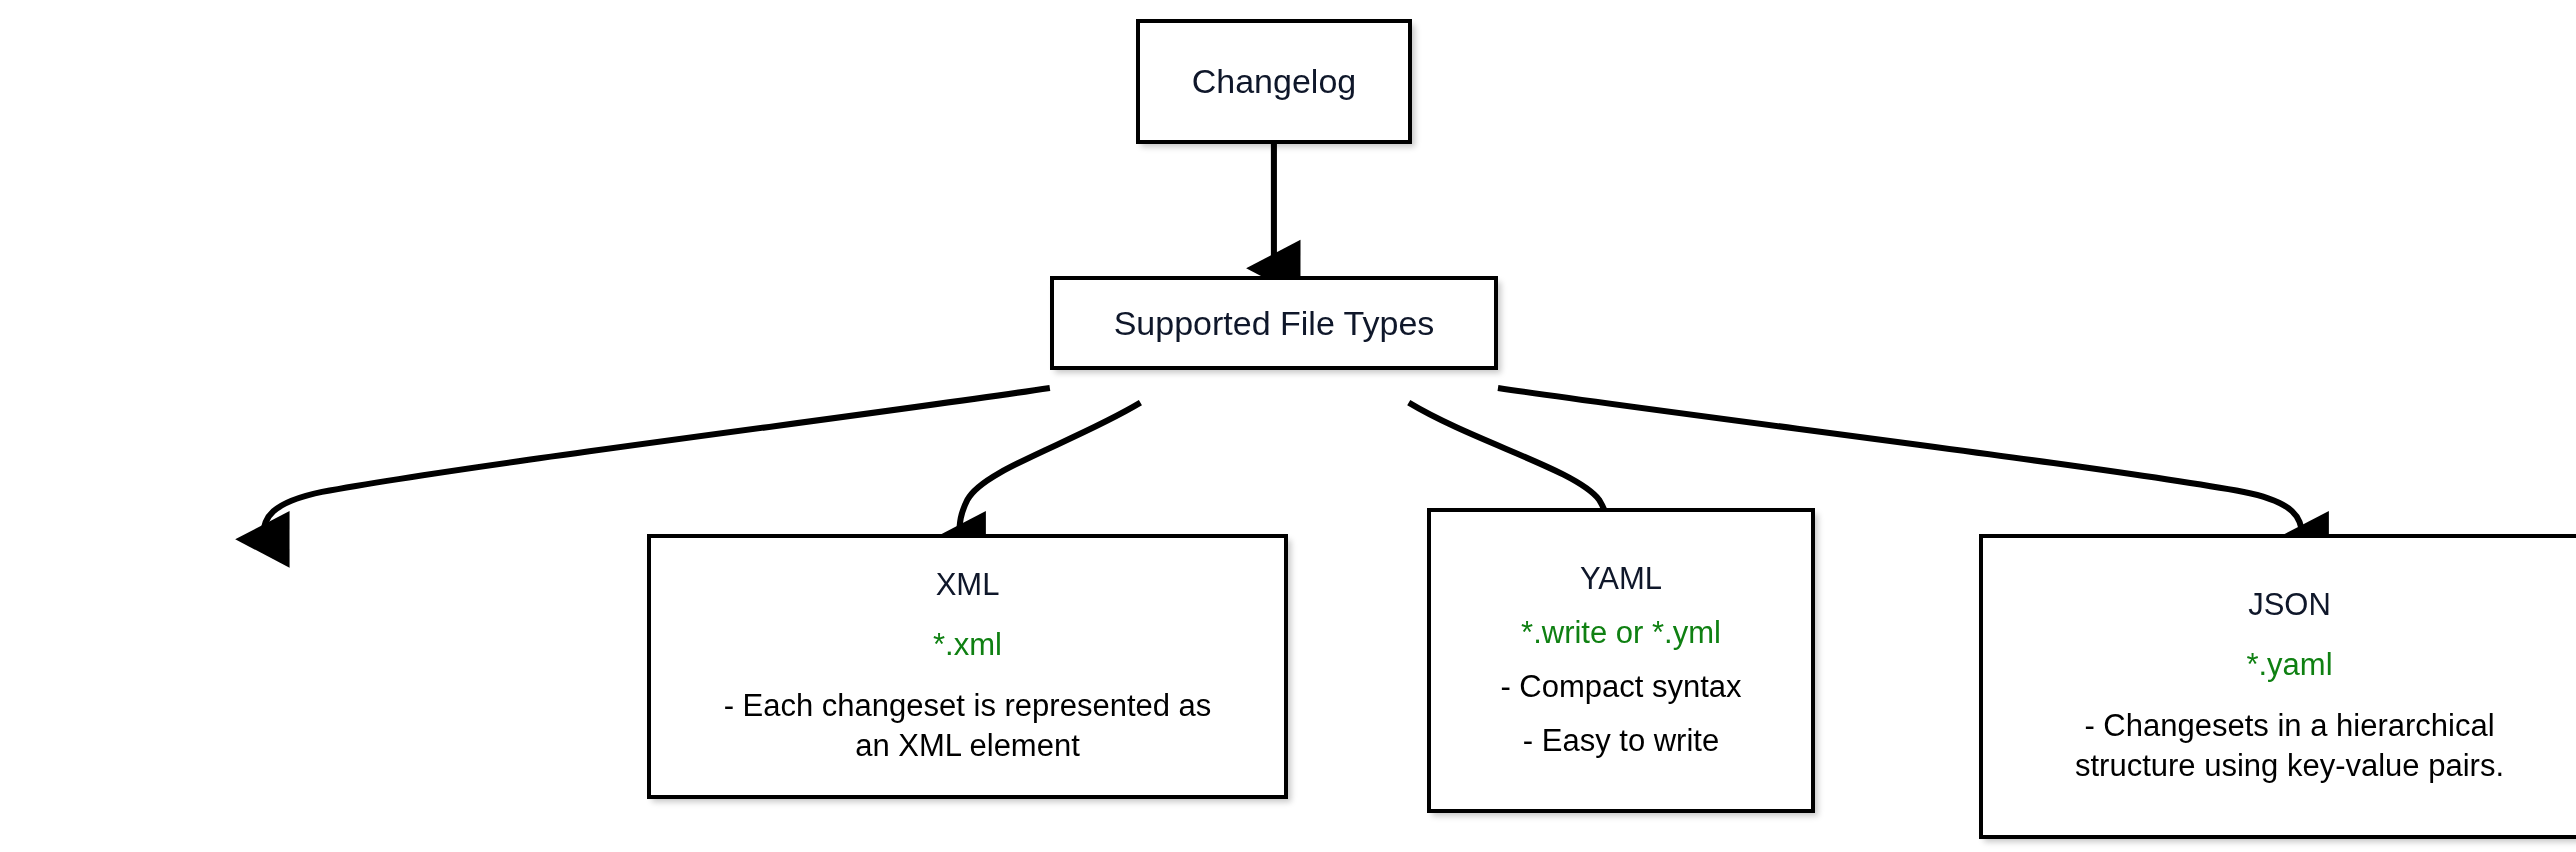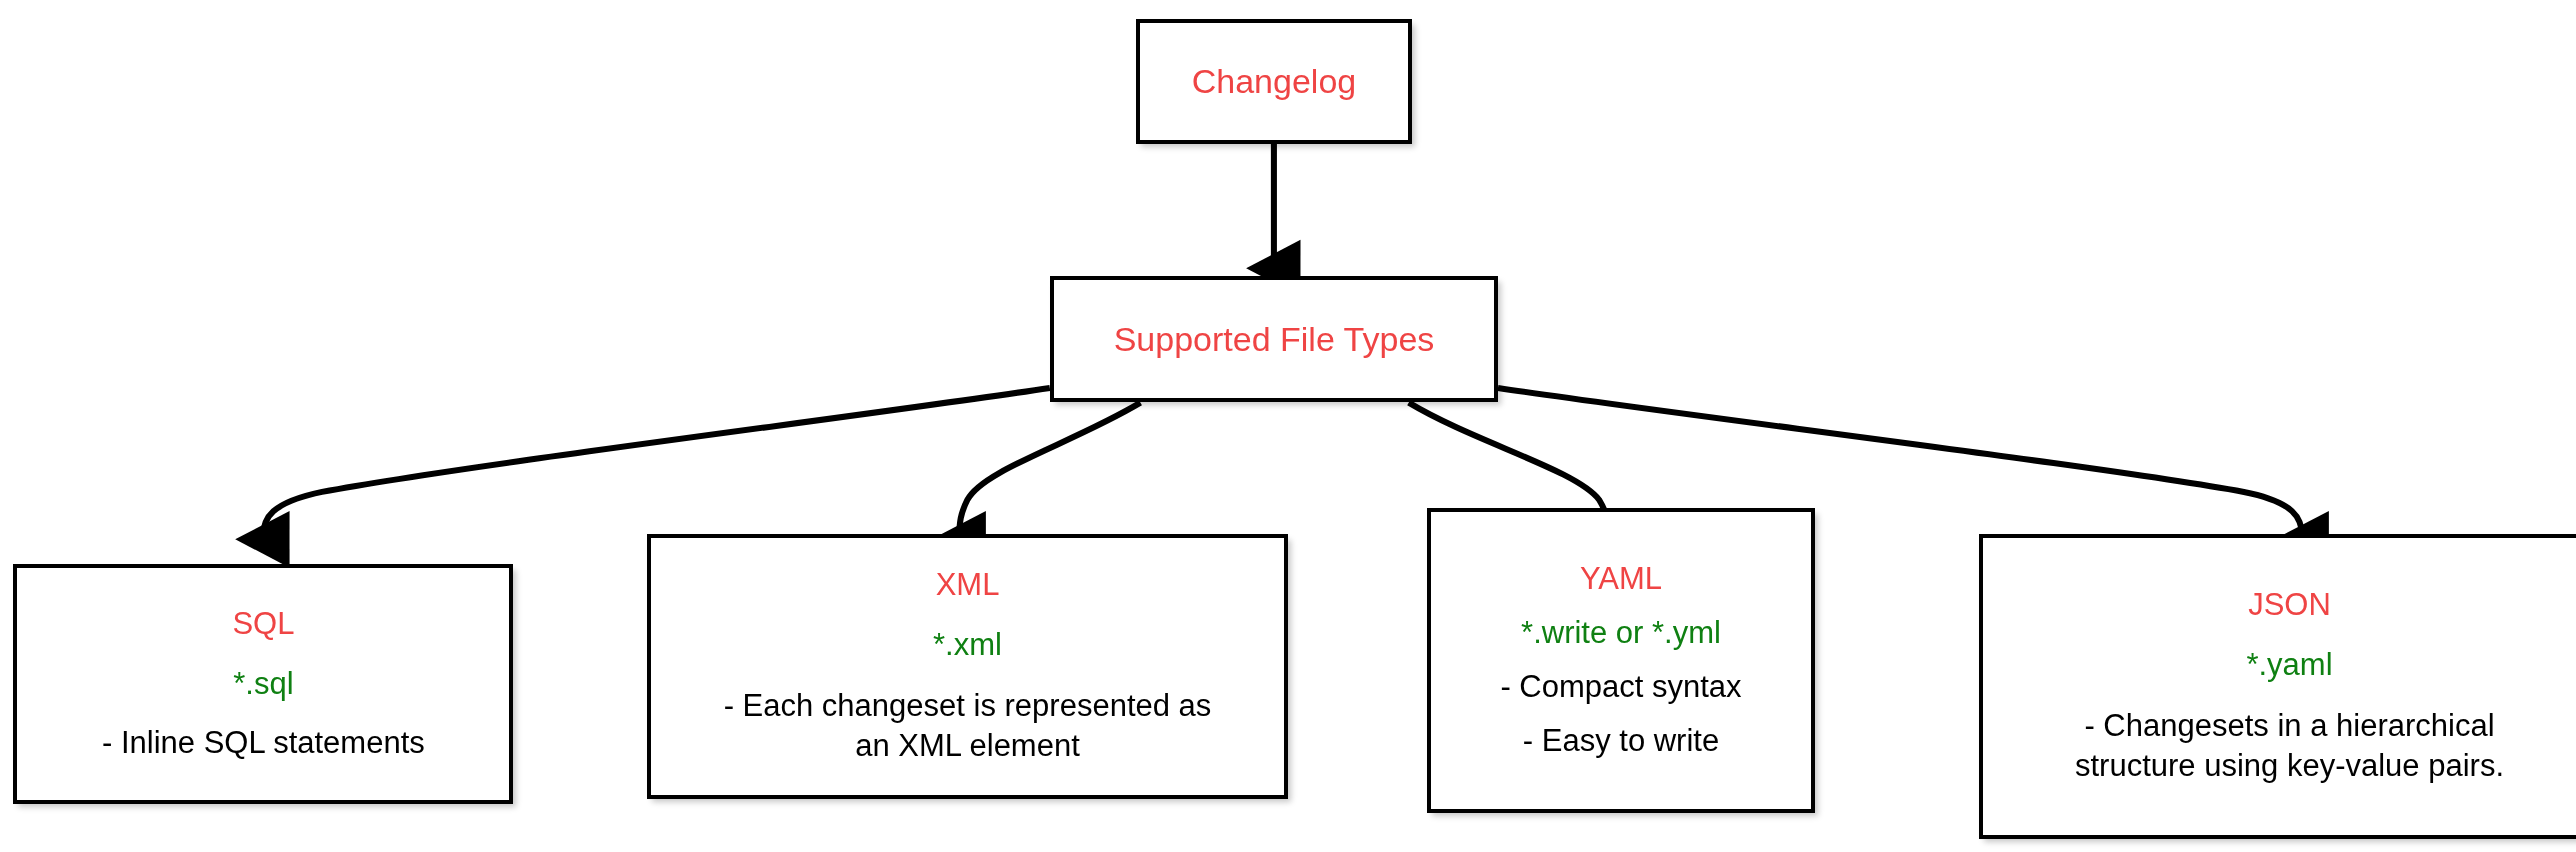--- a/index.html
+++ b/index.html
@@ -34,21 +34,21 @@
     border: 4.7px solid #000000;
     display: flex;
     flex-direction: column;
     align-items: center;
     justify-content: center;
     text-align: center;
     box-shadow: 4px 4.7px 6px -1.3px rgba(0,0,0,0.22);
   }
   .node-line {
     display: block;
-    color: #ef4444;
+    color: #0f172a;
     line-height: 1.18;
     white-space: nowrap;
   }
   .node-title {
     font-size: 31px;
   }
   .node-ext {
     font-size: 31px;
     color: #0f8012;
   }
@@ -63,21 +63,21 @@
   .gap-sm { height: 17.4px; }
   .gap-md { height: 23px; }
 
   
   #node-changelog {
     left: 1136px;  top: 19px;   width: 276px;  height: 125px;
   }
   #node-changelog .node-title { font-size: 34px; }
 
   #node-supported {
-    left: 1050px;  top: 276px;  width: 448px;  height: 126px;
+    left: 1050px;  top: 276px;  width: 448px;  height: 94px;
   }
   #node-supported .node-title { font-size: 34px; }
 
   #node-sql {
     left: 13.4px;    top: 564px;  width: 500px;  height: 240px;
   }
   #node-xml {
     left: 647px;   top: 534px;  width: 641px;  height: 265px;
   }
   #node-yaml {
@@ -121,27 +121,20 @@
   </svg>
 
   <div class="node" id="node-changelog">
     <span class="node-line node-title">Changelog</span>
   </div>
 
   <div class="node" id="node-supported">
     <span class="node-line node-title">Supported File Types</span>
   </div>
 
-  <div class="node" id="node-sql">
-    <span class="node-line node-title">SQL</span>
-    <span class="gap-md"></span>
-    <span class="node-line node-ext">*.sql</span>
-    <span class="gap-md"></span>
-    <span class="node-line node-desc">- Inline SQL statements</span>
-  </div>
 
   <div class="node" id="node-xml">
     <span class="node-line node-title">XML</span>
     <span class="gap-md"></span>
     <span class="node-line node-ext">*.xml</span>
     <span class="gap-md"></span>
     <span class="node-line node-desc node-desc-block" style="max-width:530px;">- Each changeset is represented as an XML element</span>
   </div>
 
   <div class="node" id="node-yaml">

